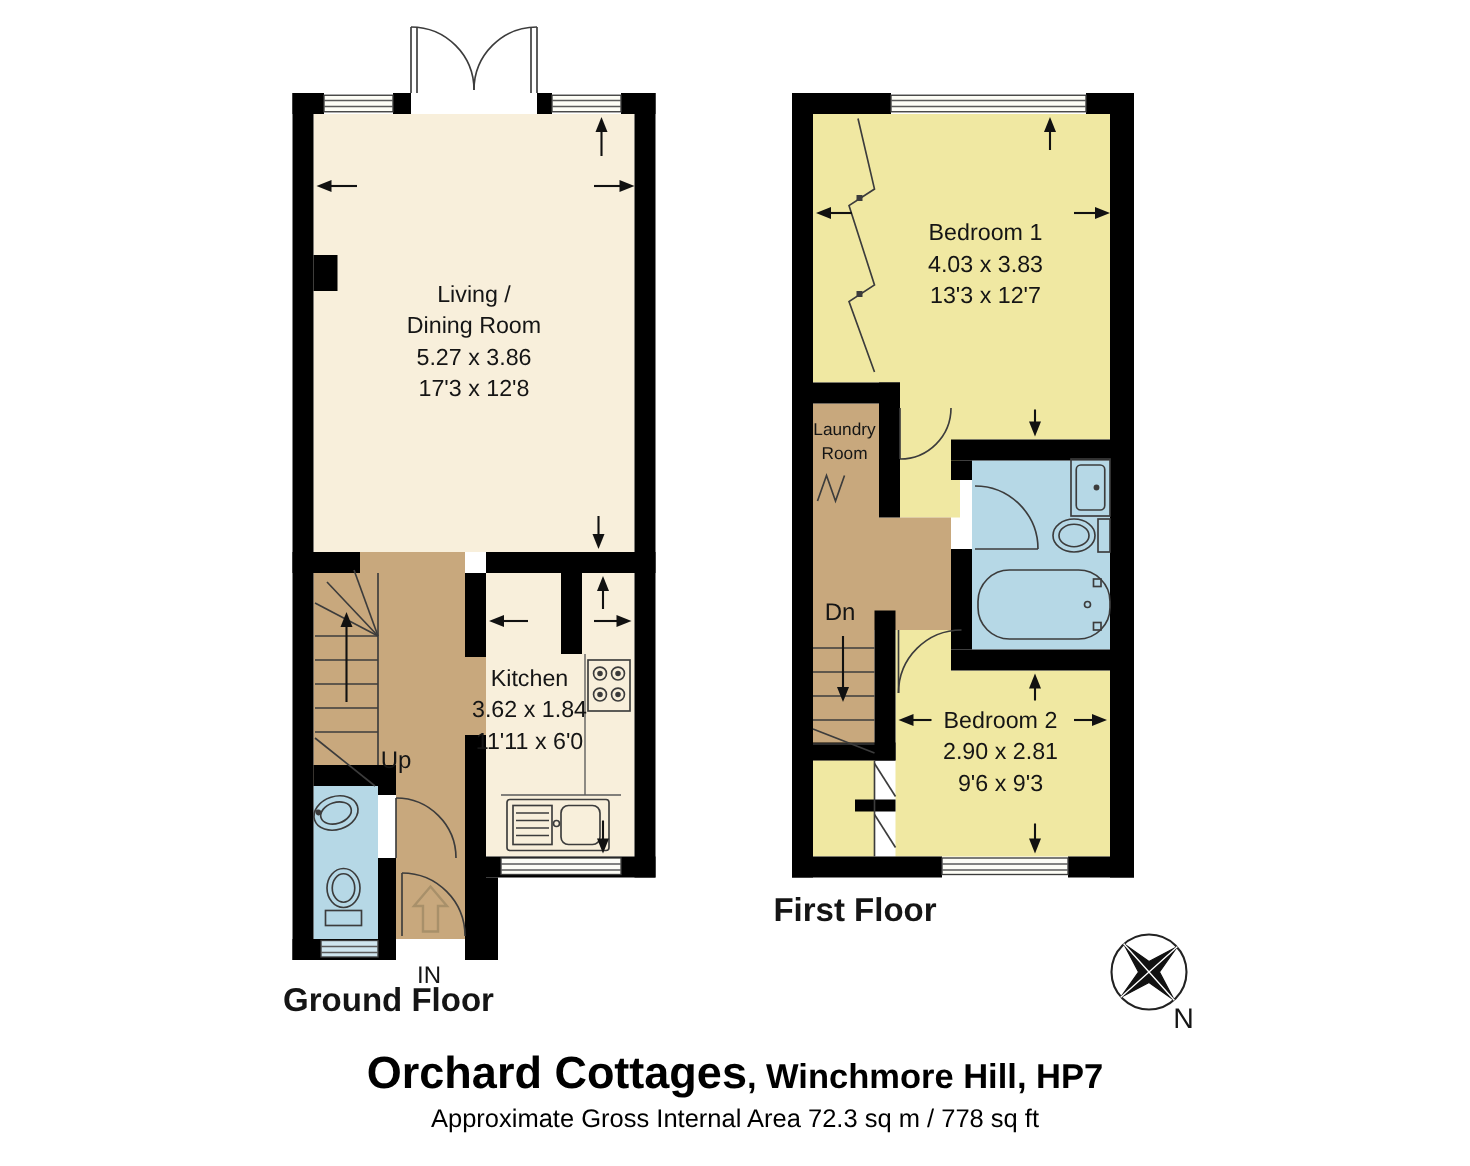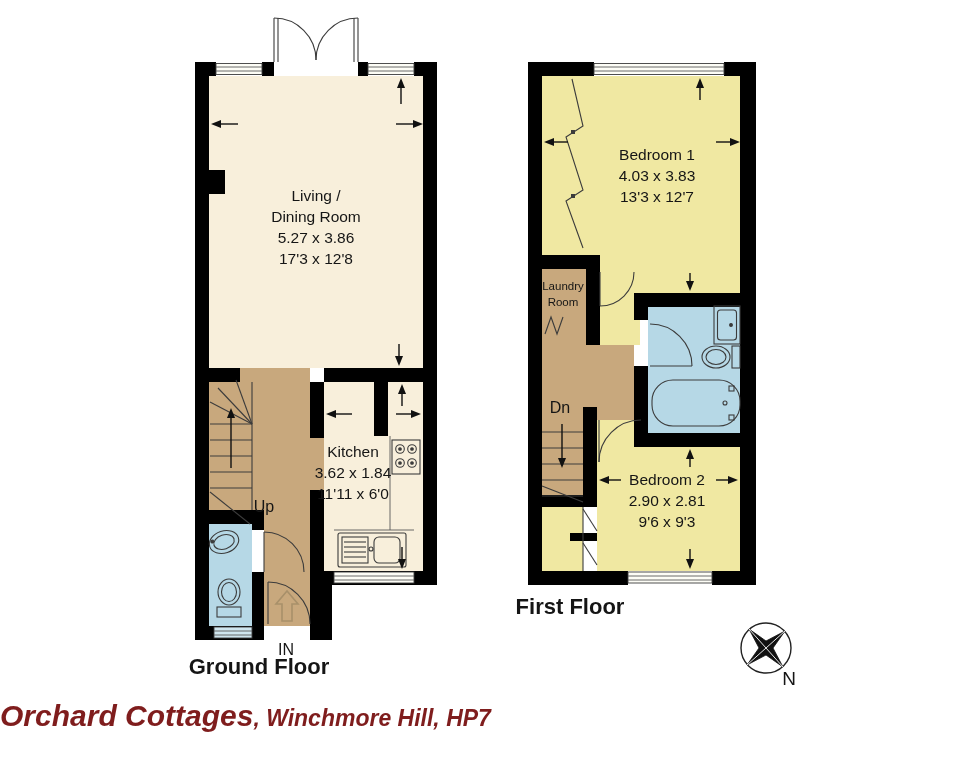--- a/index.html
+++ b/index.html
@@ -17,21 +17,21 @@
   .fixture{stroke:#3c3c3c;fill:none;stroke-width:1.1;}
   .arrow{stroke:#111;stroke-width:1.4;fill:none;}
   .ahead{fill:#111;stroke:none;}
   .winfill{fill:#fdfdf6;stroke:#3c3c3c;stroke-width:0.9;}
   .winblue{fill:#cfe5ee;stroke:#3c3c3c;stroke-width:0.9;}
   .rlabel{font-size:15.5px;}
   .small{font-size:11.5px;}
   .dir{font-size:16px;}
   .flabel{font-size:22px;font-weight:bold;}
   .inarrow{stroke:var(--arrow_tan);stroke-width:1.6;fill:none;}
-  .footer{position:absolute;left:0;top:699px;width:100%;text-align:left;color:#7f1d1d;font-style:italic;}
+  .footer{position:absolute;left:0;top:699px;width:100%;text-align:center;color:#000000;}
   .footer .t1{font-size:30px;font-weight:bold;}
   .footer .t2{font-size:23px;font-weight:bold;}
   .footer .t3{font-size:17px;margin-top:3px;}
 </style>
 </head>
 <body>
 
 <div class="canvas">
 <svg width="980" height="698" viewBox="0 0 980 698">
 
@@ -316,14 +316,15 @@
   <g>
     <circle cx="766" cy="648" r="25" fill="none" stroke="#222" stroke-width="1.4"></circle>
     <path d="M783,667 L773,648 L785,631 L766,641 L749,629 L759,648 L747,665 L766,655 Z" fill="#111" stroke="#111" stroke-width="0.8"></path>
     <path d="M766,648 L783,667 M766,648 L785,631 M766,648 L749,629 M766,648 L747,665" stroke="#fff" stroke-width="0.9" fill="none"></path>
     <text x="789" y="685" text-anchor="middle" style="font-size:19px">N</text>
   </g>
 </svg>
 
 <div class="footer">
   <div><span class="t1">Orchard Cottages</span><span class="t2">, Winchmore Hill, HP7</span></div>
+  <div class="t3">Approximate Gross Internal Area 72.3 sq m / 778 sq ft</div>
 </div>
 </div>
 
 </body></html>

